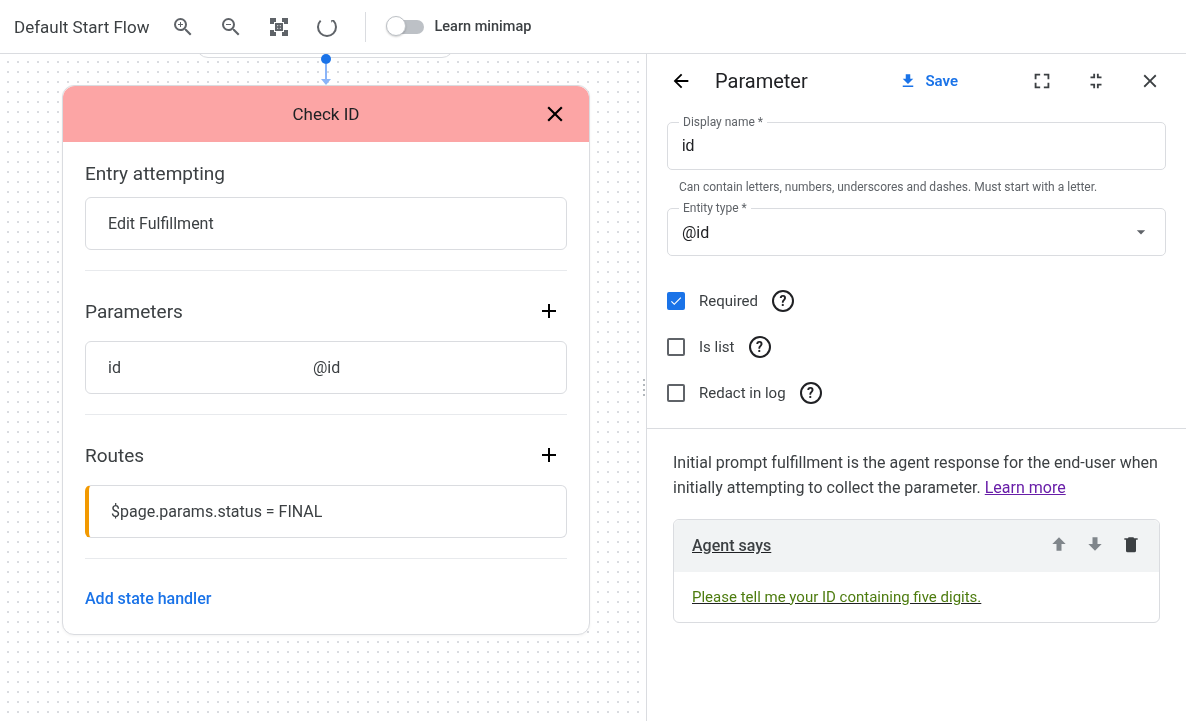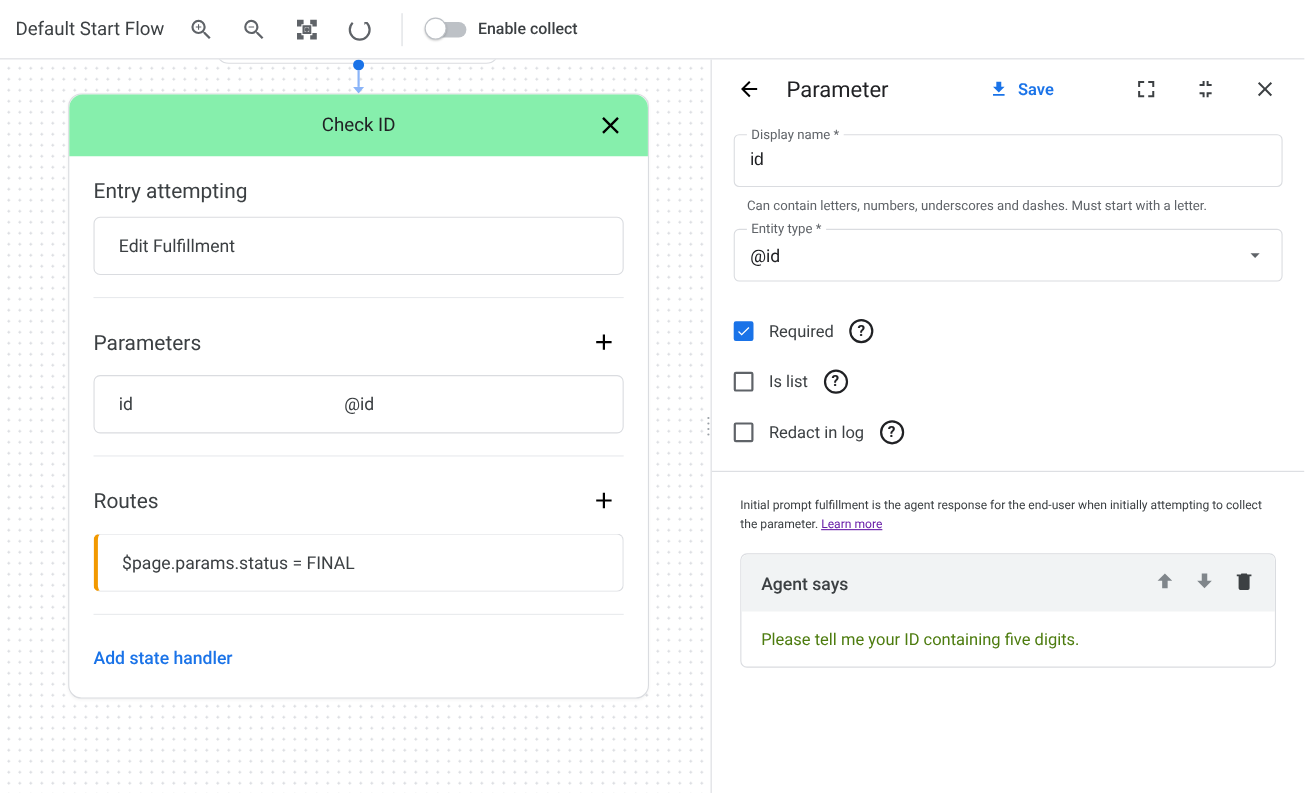--- a/index.html
+++ b/index.html
@@ -21,21 +21,21 @@
 
     
     .connector { position: absolute; left: 325px; top: 0; width: 2px; height: 31px; display: flex; flex-direction: column; align-items: center; }
     .connector-dot { width: 10px; height: 10px; background: #1a73e8; border-radius: 50%; }
     .connector-line { width: 2px; flex: 1; background: #8ab4f8; }
     .connector-arrow { width: 0; height: 0; border-left: 5px solid transparent; border-right: 5px solid transparent; border-top: 6px solid #8ab4f8; }
     .top-node-edge { position: absolute; top: -26px; left: 196px; width: 258px; height: 30px; background: #fff; border: 1px solid #dadce0; border-radius: 12px; }
 
     
     .node { position: absolute; top: 31px; left: 62px; width: 528px; background: #fff; border: 1px solid #dadce0; border-radius: 12px; box-shadow: 0 1px 3px rgba(0,0,0,0.05); }
-    .node-header { height: 56px; background: #86efac; border-radius: 12px 12px 0 0; display: flex; align-items: center; justify-content: center; position: relative; }
+    .node-header { height: 56px; background: #fca5a5; border-radius: 12px 12px 0 0; display: flex; align-items: center; justify-content: center; position: relative; }
     .node-title { font-size: 17px; font-weight: 400; color: #202124; }
     .node-close { position: absolute; right: 12px; width: 44px; height: 44px; display: flex; align-items: center; justify-content: center; cursor: pointer; border-radius: 50%; }
     .node-close svg { width: 26px; height: 26px; }
     .node-body { padding: 20px 22px 8px; }
     .section { margin-bottom: 4px; }
     .section-header { display: flex; align-items: center; justify-content: space-between; margin-bottom: 12px; }
     .section-title { font-size: 19px; color: #3c4043; }
     .add-icon { width: 36px; height: 36px; display: flex; align-items: center; justify-content: center; cursor: pointer; border-radius: 50%; }
     .add-icon svg { width: 24px; height: 24px; }
     .card-row { border: 1px solid #dadce0; border-radius: 6px; padding: 16px 22px; font-size: 16px; color: #3c4043; margin-bottom: 20px; cursor: pointer; display: flex; }
@@ -70,23 +70,23 @@
     .check-row { display: flex; align-items: center; gap: 14px; margin: 24px 0; }
     .checkbox { width: 18px; height: 18px; border: 2px solid #5f6368; border-radius: 2px; cursor: pointer; display: flex; align-items: center; justify-content: center; }
     .checkbox.checked { background: #1a73e8; border-color: #1a73e8; }
     .checkbox.checked svg { width: 14px; height: 14px; fill: #fff; }
     .check-label { font-size: 15px; color: #3c4043; }
     .help-icon { width: 22px; height: 22px; border: 2px solid #202124; border-radius: 50%; display: flex; align-items: center; justify-content: center; font-size: 14px; font-weight: 700; cursor: pointer; }
 
     .accordion { border-top: 1px solid #dadce0; margin: 18px -20px 0; padding: 22px 26px 0; }
     .accordion-header { display: flex; align-items: center; justify-content: space-between; margin-bottom: 16px; }
     .accordion-title { font-size: 17px; font-weight: 500; color: #202124; }
-    .accordion-body { font-size: 11px; color: #3c4043; line-height: 1.55; margin-bottom: 18px; }
-
-    .agent-card { border: 1px solid #dadce0; border-radius: 6px; }
+    .accordion-body { font-size: 16px; color: #3c4043; line-height: 1.55; margin-bottom: 18px; }
+
+    .agent-card { border: 1px solid #dadce0; border-radius: 6px; text-decoration: underline; }
     .agent-header { background: #f1f3f4; padding: 14px 18px; display: flex; align-items: center; justify-content: space-between; border-radius: 6px 6px 0 0; }
     .agent-label { font-size: 16px; font-weight: 500; color: #3c4043; }
     .agent-actions { display: flex; gap: 16px; align-items: center; }
     .agent-actions svg { width: 20px; height: 20px; fill: #80868b; cursor: pointer; }
     .agent-actions .del svg { fill: #3c4043; }
     .agent-body { padding: 16px 18px; font-size: 15px; color: #4d7c0f; }
 
     .resize-handle { position: absolute; left: -6px; top: 50%; transform: translateY(-50%); width: 6px; height: 40px; display: flex; flex-direction: column; justify-content: center; gap: 3px; align-items: center; }
     .resize-handle span { width: 2px; height: 2px; background: #9aa0a6; border-radius: 50%; }
   </style>
@@ -114,21 +114,21 @@
   <div class="tool-icon">
     <svg viewBox="0 0 24 24">
         <path d="M12 2l-2 2 2 2V4a8 8 0 11-8 8H2a10 10 0 1010-10z" transform="rotate(45 12 12)"></path>
       </svg>
   </div>
   <div class="divider"></div>
   <div class="minimap-toggle">
     <div class="toggle-switch">
         <div class="toggle-thumb"></div>
       </div>
-    <span class="minimap-label">Enable collect</span>
+    <span class="minimap-label">Learn minimap</span>
   </div>
 </div>
 
 <div class="canvas">
   <div class="top-node-edge"></div>
   <div class="connector">
     <div class="connector-dot"></div>
     <div class="connector-line"></div>
     <div class="connector-arrow"></div>
   </div>

